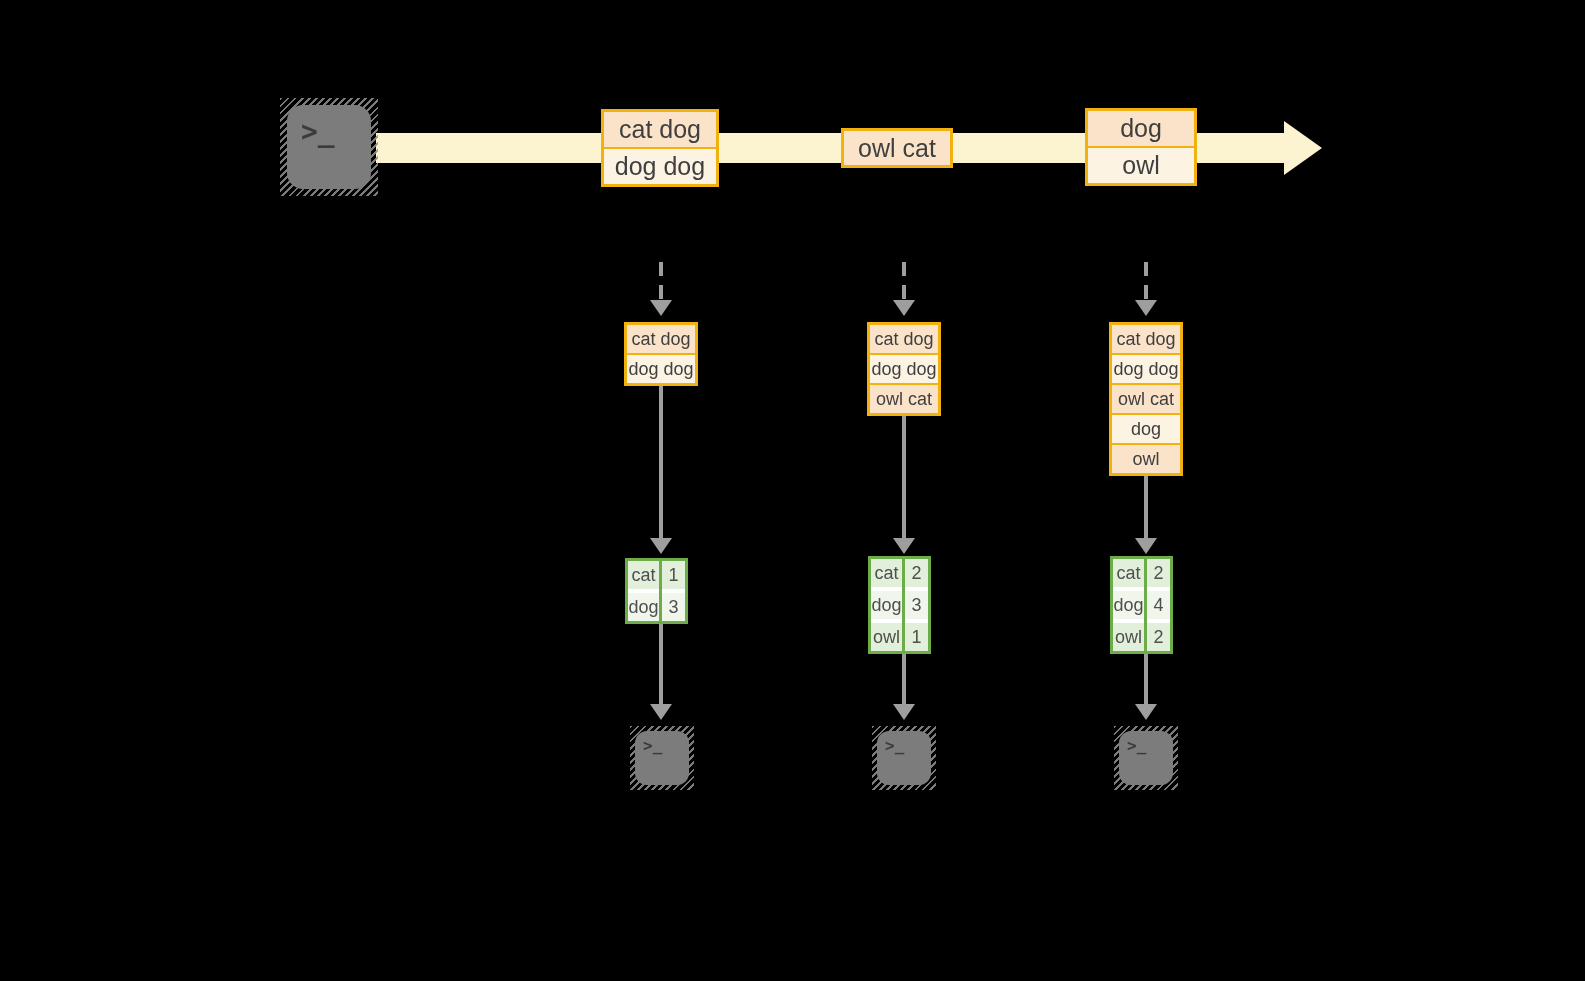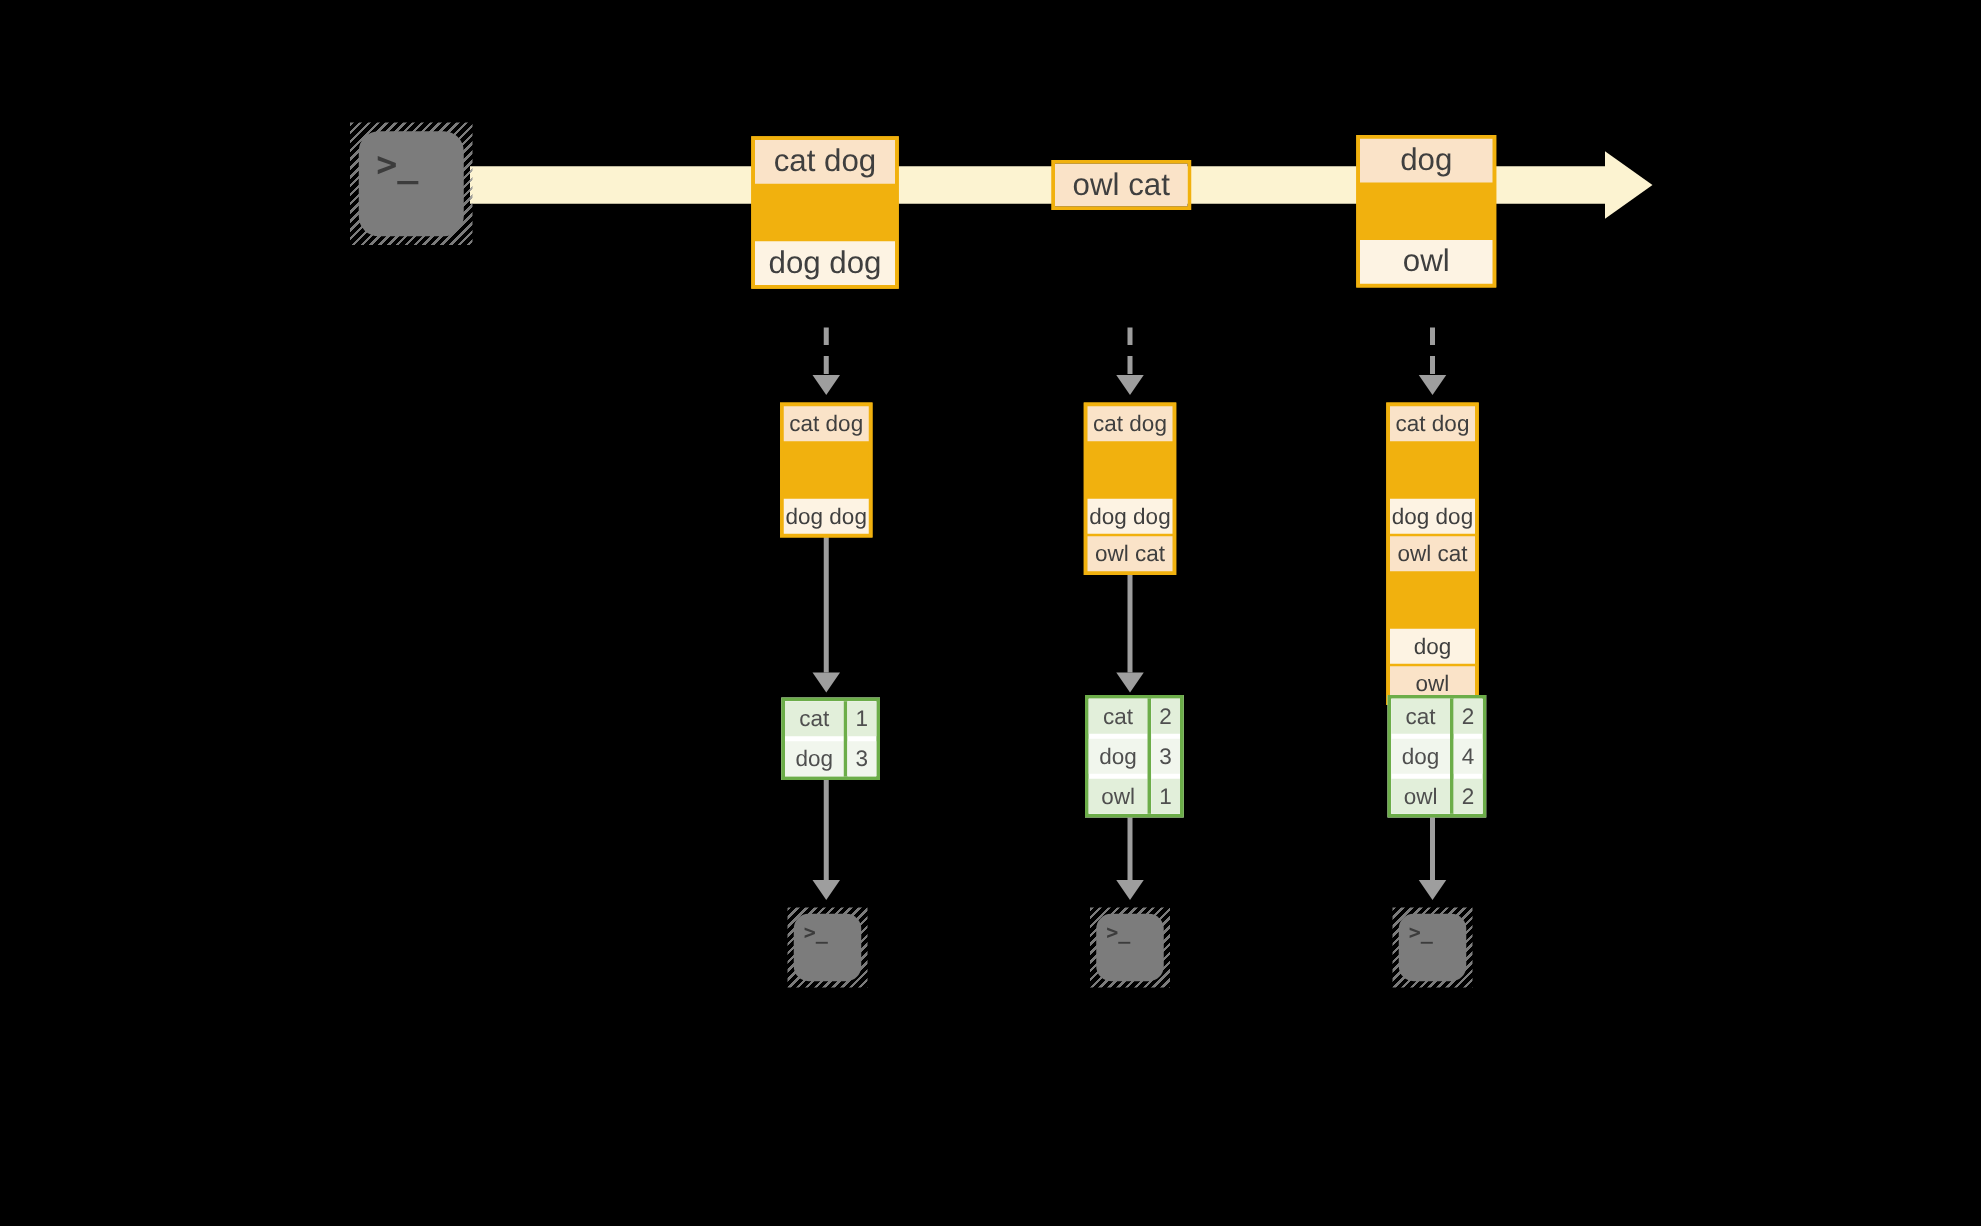--- a/index.html
+++ b/index.html
@@ -14,26 +14,26 @@
              border-left:38px solid #FCF3D1;}
 
   
   .obox{border:3px solid #F1B10E;background:#F1B10E;display:flex;flex-direction:column;
         gap:2px;box-sizing:border-box;z-index:4;}
   .ocell{display:flex;align-items:center;justify-content:center;color:#3F3F3F;}
   .event-cell{height:35px;font-size:25px;}
   .single-cell{height:34px;font-size:25px;}
   .state-cell{height:28px;font-size:18px;}
   .peach{background:#FAE3C8;}
-  .cream{background:#FDF3E3;margin-top:44px;}
+  .cream{background:#FDF3E3;}
 
   
   .gtable{border:3px solid #6CAD49;background:#fff;display:flex;box-sizing:border-box;z-index:4;}
   .gcol{display:flex;flex-direction:column;gap:4px;background:#fff;}
-  .gcol.words{width:47px;}
+  .gcol.words{width:31px;}
   .gcol.nums{width:23px;}
   .gdiv{width:3px;background:#6CAD49;}
   .gcell{display:flex;align-items:center;justify-content:center;height:28px;font-size:18px;color:#4F4F4F;}
   .g-dark{background:#E2EFDA;}
   .g-light{background:#F1F6ED;}
 
   
   .aline{width:4px;background:#9E9E9E;z-index:3;}
   .aline.dashed{background:repeating-linear-gradient(180deg,#9E9E9E 0 14px,transparent 14px 23px);}
   .ahead{width:0;height:0;border-left:11px solid transparent;border-right:11px solid transparent;

